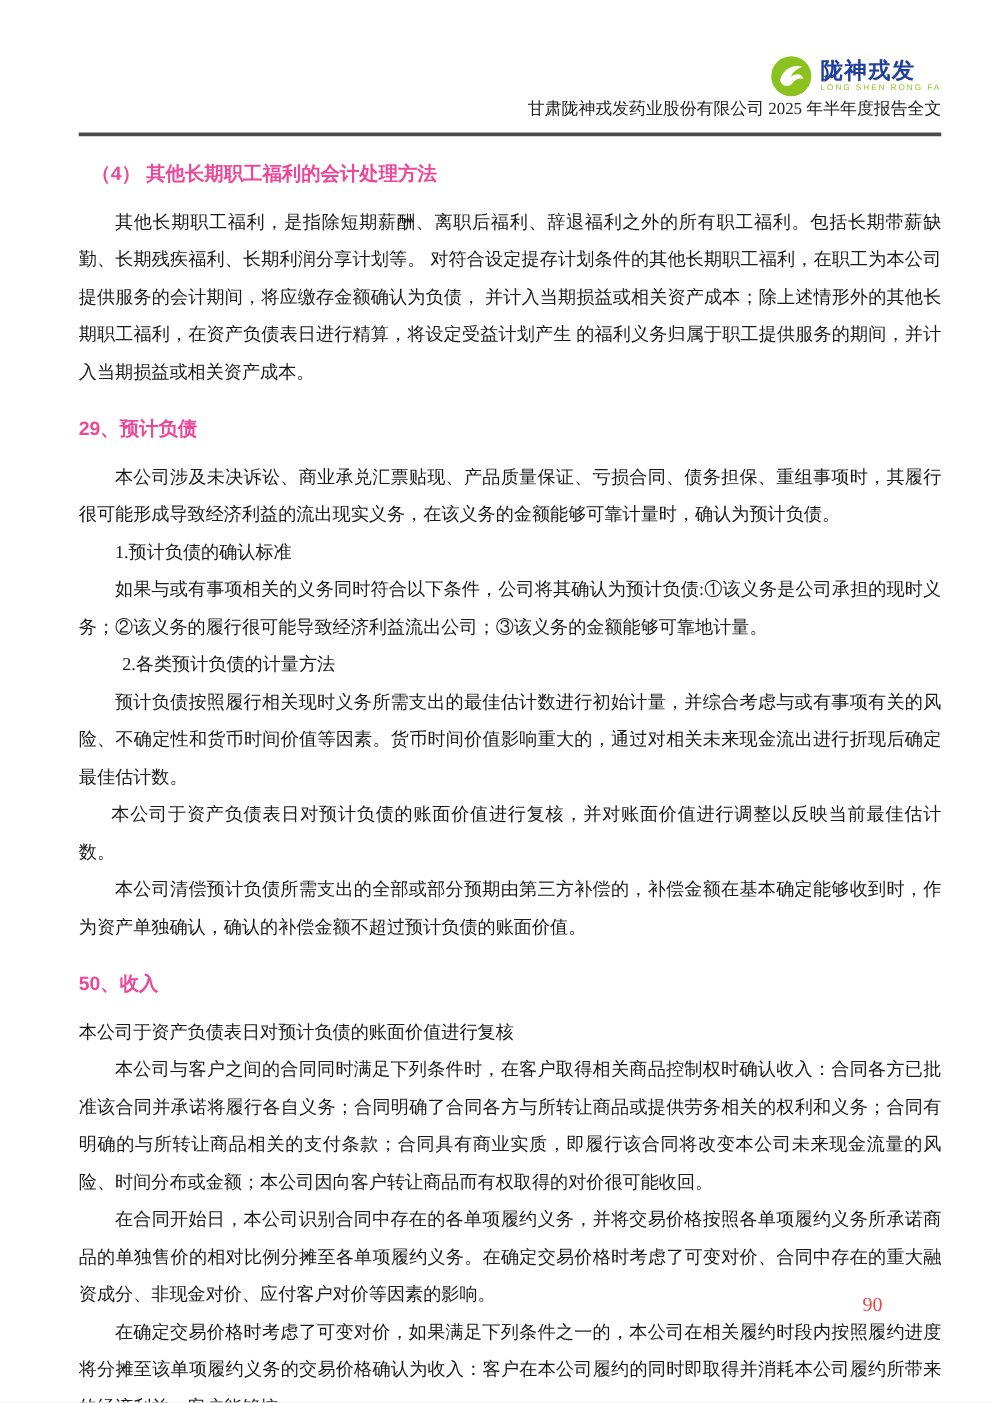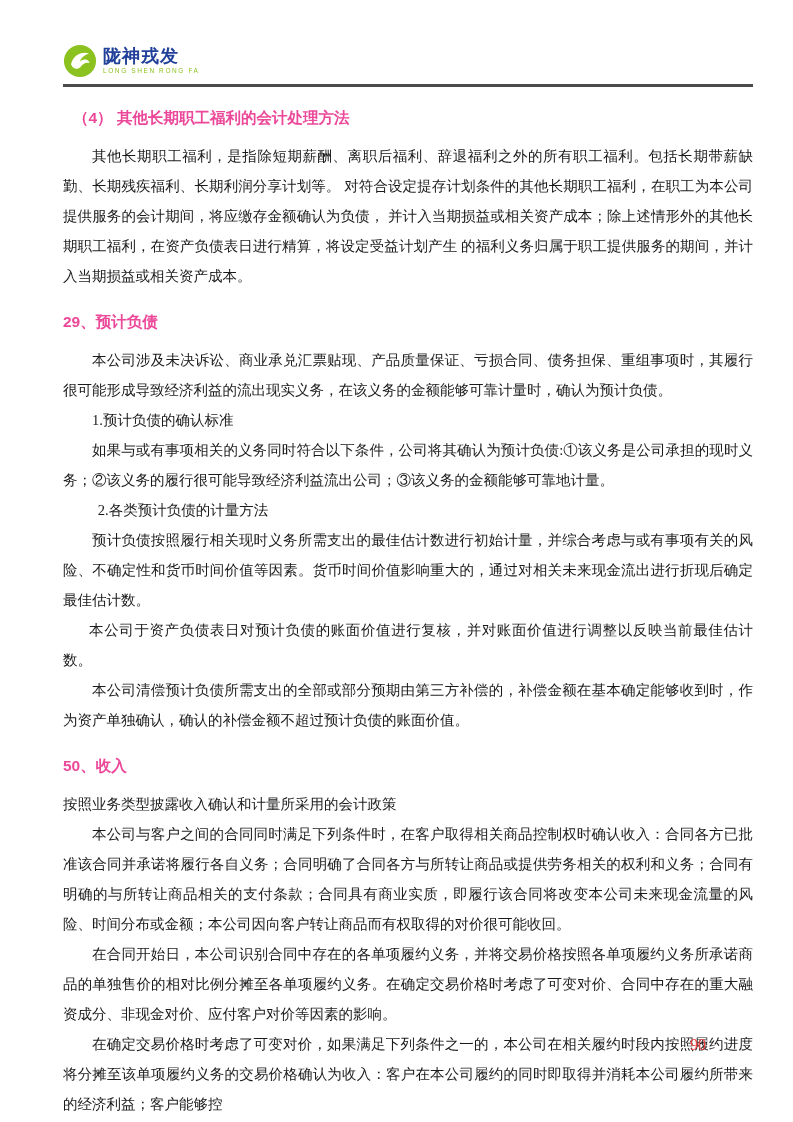--- a/index.html
+++ b/index.html
@@ -18,20 +18,21 @@
     box-sizing:border-box;
     font-family:"Liberation Serif","DejaVu Serif",serif;
     color:var(--text);
   }
   
   .hdr{
     display:flex;justify-content:space-between;align-items:flex-end;
     margin:0 40px 0 63px;
     padding-top:44px;padding-bottom:6px;
     border-bottom:3px solid var(--header-rule);
+    flex-direction:column;
   }
   .logo{display:flex;align-items:center;gap:6px;}
   .logo-mark{width:34px;height:34px;flex:0 0 auto;}
   .logo-circle{fill:var(--logo-green);}
   .logo-wing{fill:#ffffff;}
   .logo-txt{display:flex;flex-direction:column;line-height:1;}
   .logo-cn{
     font-family:"Liberation Sans","DejaVu Sans",sans-serif;
     font-weight:bold;font-size:18px;letter-spacing:1px;
     color:var(--logo-blue);
@@ -81,38 +82,39 @@
         <svg viewBox="0 0 36 36" width="34" height="34" aria-hidden="true">
           <circle class="logo-circle" cx="18" cy="18" r="17"></circle>
           <path class="logo-wing" d="M8.5 21.5 C10.5 12.5 19 7.5 27.5 10 C22 12 18.8 15.2 17.8 18.4 C23 14.8 27.3 16.2 28.3 20.2 C24.2 19 20.8 21 18.6 24.4 C15.4 27.8 10.4 26.6 8.5 21.5 Z"></path>
         </svg>
       </span>
       <span class="logo-txt">
         <span class="logo-cn">陇神戎发</span>
         <span class="logo-en">LONG SHEN RONG FA</span>
       </span>
     </div>
+    <div class="hdr-title">甘肃陇神戎发药业股份有限公司 2025 年半年度报告全文</div>
   </header>
 
   <main class="content">
 
     <h2 class="sec">（4）  其他长期职工福利的会计处理方法</h2>
     <p class="ind">其他长期职工福利，是指除短期薪酬、离职后福利、辞退福利之外的所有职工福利。包括长期带薪缺勤、长期残疾福利、长期利润分享计划等。 对符合设定提存计划条件的其他长期职工福利，在职工为本公司提供服务的会计期间，将应缴存金额确认为负债， 并计入当期损益或相关资产成本；除上述情形外的其他长期职工福利，在资产负债表日进行精算，将设定受益计划产生 的福利义务归属于职工提供服务的期间，并计入当期损益或相关资产成本。</p>
 
     <h2 class="sec sec-num">29、预计负债</h2>
     <p class="ind">本公司涉及未决诉讼、商业承兑汇票贴现、产品质量保证、亏损合同、债务担保、重组事项时，其履行很可能形成导致经济利益的流出现实义务，在该义务的金额能够可靠计量时，确认为预计负债。</p>
     <p class="ind">1.预计负债的确认标准</p>
     <p class="ind">如果与或有事项相关的义务同时符合以下条件，公司将其确认为预计负债:①该义务是公司承担的现时义务；②该义务的履行很可能导致经济利益流出公司；③该义务的金额能够可靠地计量。</p>
     <p class="ind-lg">2.各类预计负债的计量方法</p>
     <p class="ind">预计负债按照履行相关现时义务所需支出的最佳估计数进行初始计量，并综合考虑与或有事项有关的风险、不确定性和货币时间价值等因素。货币时间价值影响重大的，通过对相关未来现金流出进行折现后确定最佳估计数。</p>
     <p class="ind-sm">本公司于资产负债表日对预计负债的账面价值进行复核，并对账面价值进行调整以反映当前最佳估计数。</p>
     <p class="ind">本公司清偿预计负债所需支出的全部或部分预期由第三方补偿的，补偿金额在基本确定能够收到时，作为资产单独确认，确认的补偿金额不超过预计负债的账面价值。</p>
 
     <h2 class="sec sec-num">50、收入</h2>
-    <p>按照业务类型披露收入确认和计量所采用的会计政策</p>
+    <p>本公司于资产负债表日对预计负债的账面价值进行复核</p>
     <p class="ind">本公司与客户之间的合同同时满足下列条件时，在客户取得相关商品控制权时确认收入：合同各方已批准该合同并承诺将履行各自义务；合同明确了合同各方与所转让商品或提供劳务相关的权利和义务；合同有明确的与所转让商品相关的支付条款；合同具有商业实质，即履行该合同将改变本公司未来现金流量的风险、时间分布或金额；本公司因向客户转让商品而有权取得的对价很可能收回。</p>
     <p class="ind">在合同开始日，本公司识别合同中存在的各单项履约义务，并将交易价格按照各单项履约义务所承诺商品的单独售价的相对比例分摊至各单项履约义务。在确定交易价格时考虑了可变对价、合同中存在的重大融资成分、非现金对价、应付客户对价等因素的影响。</p>
     <p class="ind">在确定交易价格时考虑了可变对价，如果满足下列条件之一的，本公司在相关履约时段内按照履约进度将分摊至该单项履约义务的交易价格确认为收入：客户在本公司履约的同时即取得并消耗本公司履约所带来的经济利益；客户能够控</p>
 
   </main>
 
   <div class="ftr">90</div>
 
 </div>
 

